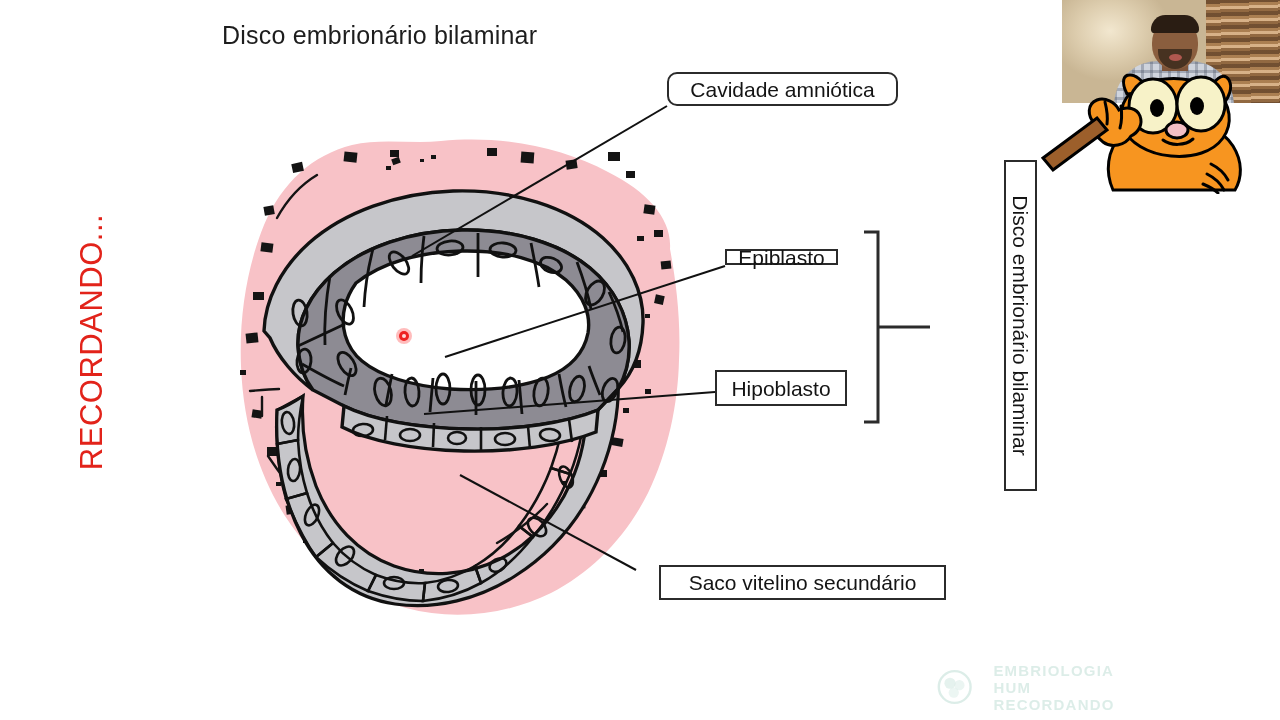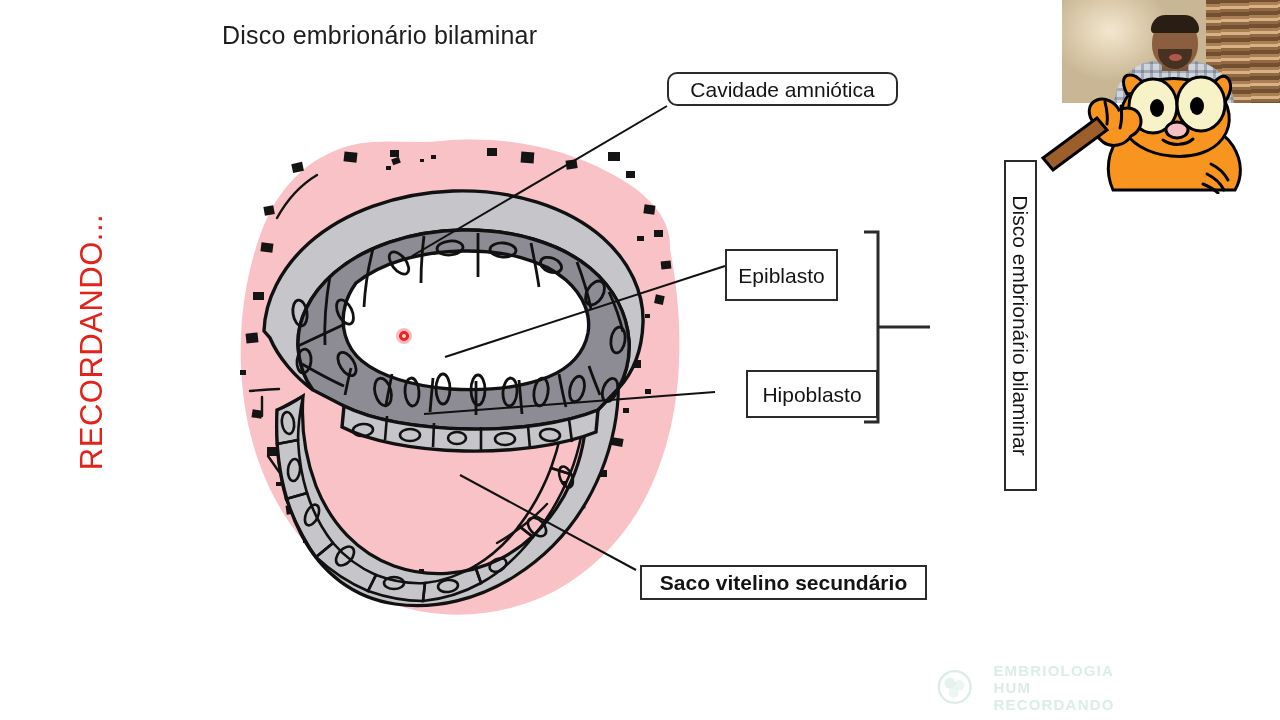--- a/index.html
+++ b/index.html
@@ -55,23 +55,23 @@
     color: #141414;
     font-size: 21px;
     line-height: 1;
     display: flex;
     align-items: center;
     justify-content: center;
     padding: 0 7px;
     white-space: nowrap;
   }
   #label-cavidade { left: 667px; top: 72px;  width: 231px; height: 34px; border-radius: 10px; }
-  #label-epiblasto { left: 725px; top: 249px; width: 113px; height: 52px; }
-  #label-hipoblasto { left: 746px; top: 370px; width: 132px; height: 48px; }
-  #label-saco { left: 640px; top: 565px; width: 287px; height: 35px; font-weight: bold; }
+  #label-epiblasto { left: 725px; top: 249px; width: 113px; height: 16px; }
+  #label-hipoblasto { left: 715px; top: 370px; width: 132px; height: 36px; }
+  #label-saco { left: 659px; top: 565px; width: 287px; height: 35px; }
 
   
   #label-disco-vert {
     position: absolute;
     left: 855px;
     top: 309px;
     width: 331px;
     height: 33px;
     transform: rotate(90deg);
     transform-origin: center center;

